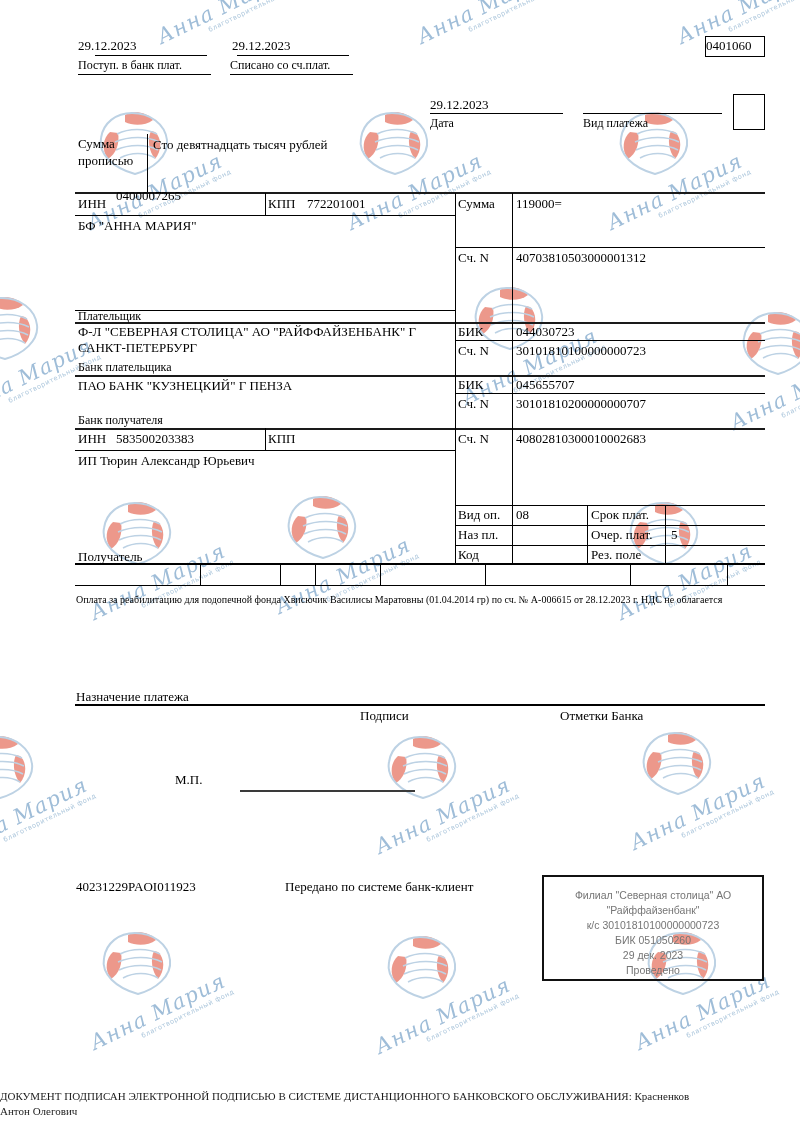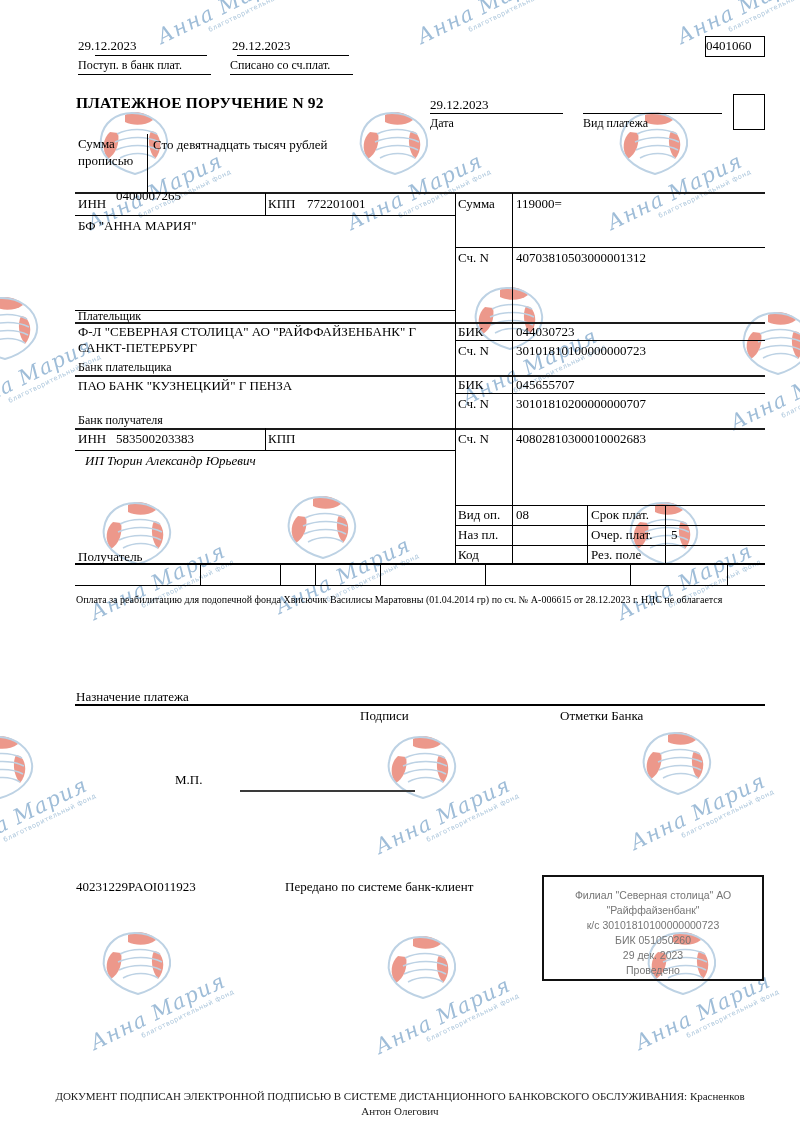--- a/index.html
+++ b/index.html
@@ -17,21 +17,21 @@
   .hl15{position:absolute;background:#1a1a1a;height:1.5px;}
   .vl{position:absolute;background:#000;width:1px;}
   .box{position:absolute;border:1.5px solid #000;box-sizing:border-box;}
   .title{font-size:15.5px;font-weight:bold;letter-spacing:.2px;}
   .stamp{
     position:absolute;left:542px;top:875px;width:222px;height:106px;
     border:2px solid #111;box-sizing:border-box;
     font-family:"Liberation Sans", sans-serif;font-size:10.5px;line-height:15px;
     color:#757575;text-align:center;padding-top:11px;z-index:2;background:transparent;
   }
-  .footer{position:absolute;left:0;width:800px;text-align:center;font-size:11px;line-height:15px;color:#1c1c1c;}
+  .footer{position:absolute;left:0;width:800px;font-size:11px;line-height:15px;color:#1c1c1c;}
   
   .wm-layer{position:absolute;inset:0;z-index:0;}
   .content{position:absolute;inset:0;z-index:1;}
   .wm{position:absolute;width:210px;height:140px;pointer-events:none;}
   .wm svg{position:absolute;left:0;top:0;}
   .wm-text{
     position:absolute;left:-10px;top:92px;width:200px;
     transform:rotate(-26deg);transform-origin:30px 10px;
     color:#9fbdd8;
   }
@@ -340,21 +340,20 @@
 
     <div class="t c" style="left:232px;top:38px;width:120px;">29.12.2023</div>
     <div class="hl" style="left:237px;top:55px;width:112px;"></div>
     <div class="t c sm" style="left:230px;top:58px;width:123px;">Списано со сч.плат.</div>
     <div class="hl" style="left:230px;top:74px;width:123px;"></div>
 
     <div class="box" style="left:705px;top:36px;width:60px;height:21px;">
       <div class="t c" style="left:0;top:1px;width:56px;">0401060</div>
     </div>
 
-    <div class="t title" style="left:76px;top:95px;">ПЛАТЕЖНОЕ ПОРУЧЕНИЕ N 92</div>
     <div class="t c" style="left:430px;top:97px;width:133px;">29.12.2023</div>
     <div class="hl" style="left:430px;top:113px;width:133px;"></div>
     <div class="t c sm" style="left:430px;top:116px;width:133px;">Дата</div>
     <div class="hl" style="left:583px;top:113px;width:139px;"></div>
     <div class="t c sm" style="left:583px;top:116px;width:139px;">Вид платежа</div>
     <div class="box" style="left:733px;top:94px;width:32px;height:36px;"></div>
 
     <div class="t" style="left:78px;top:136px;">Сумма</div>
     <div class="t" style="left:78px;top:153px;">прописью</div>
     <div class="vl" style="left:147px;top:134px;height:59px;"></div>
@@ -415,21 +414,21 @@
     <div class="t" style="left:458px;top:396px;">Сч. N</div>
     <div class="t" style="left:516px;top:396px;">30101810200000000707</div>
     <div class="t sm" style="left:78px;top:413px;">Банк получателя</div>
 
     <div class="t" style="left:78px;top:431px;">ИНН</div>
     <div class="t" style="left:116px;top:431px;">583500203383</div>
     <div class="t" style="left:268px;top:431px;">КПП</div>
     <div class="t" style="left:307px;top:431px;"></div>
     <div class="t" style="left:458px;top:431px;">Сч. N</div>
     <div class="t" style="left:516px;top:431px;">40802810300010002683</div>
-    <div class="t" style="left:85px;top:453px;font-style:italic;">ИП Тюрин Александр Юрьевич</div>
+    <div class="t" style="left:78px;top:453px;">ИП Тюрин Александр Юрьевич</div>
 
     <div class="t" style="left:458px;top:507px;">Вид оп.</div>
     <div class="t" style="left:516px;top:507px;">08</div>
     <div class="t" style="left:591px;top:507px;">Срок плат.</div>
     <div class="t" style="left:670px;top:507px;"></div>
     <div class="t" style="left:458px;top:527px;">Наз пл.</div>
     <div class="t" style="left:516px;top:527px;"></div>
     <div class="t" style="left:591px;top:527px;">Очер. плат.</div>
     <div class="t" style="left:671px;top:527px;">5</div>
     <div class="t" style="left:458px;top:547px;">Код</div>

